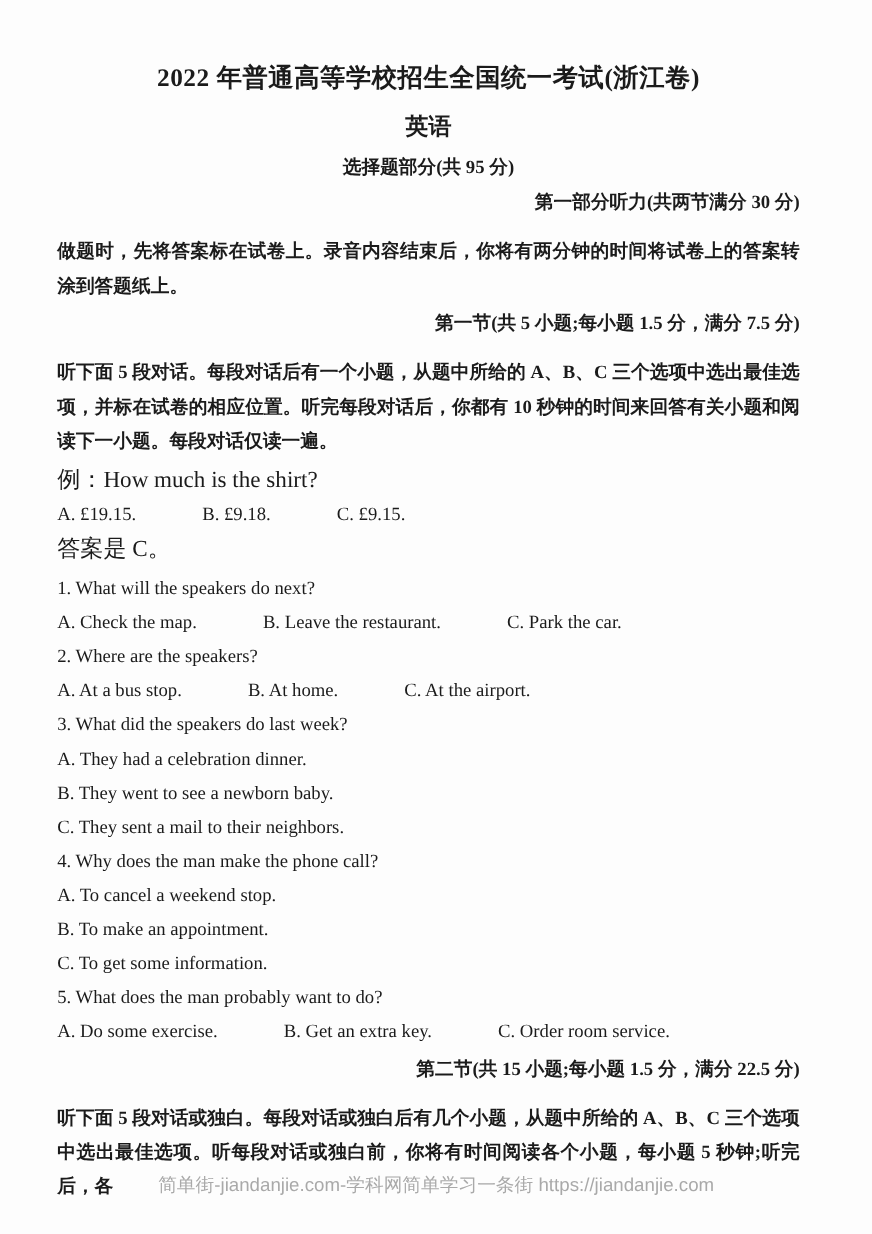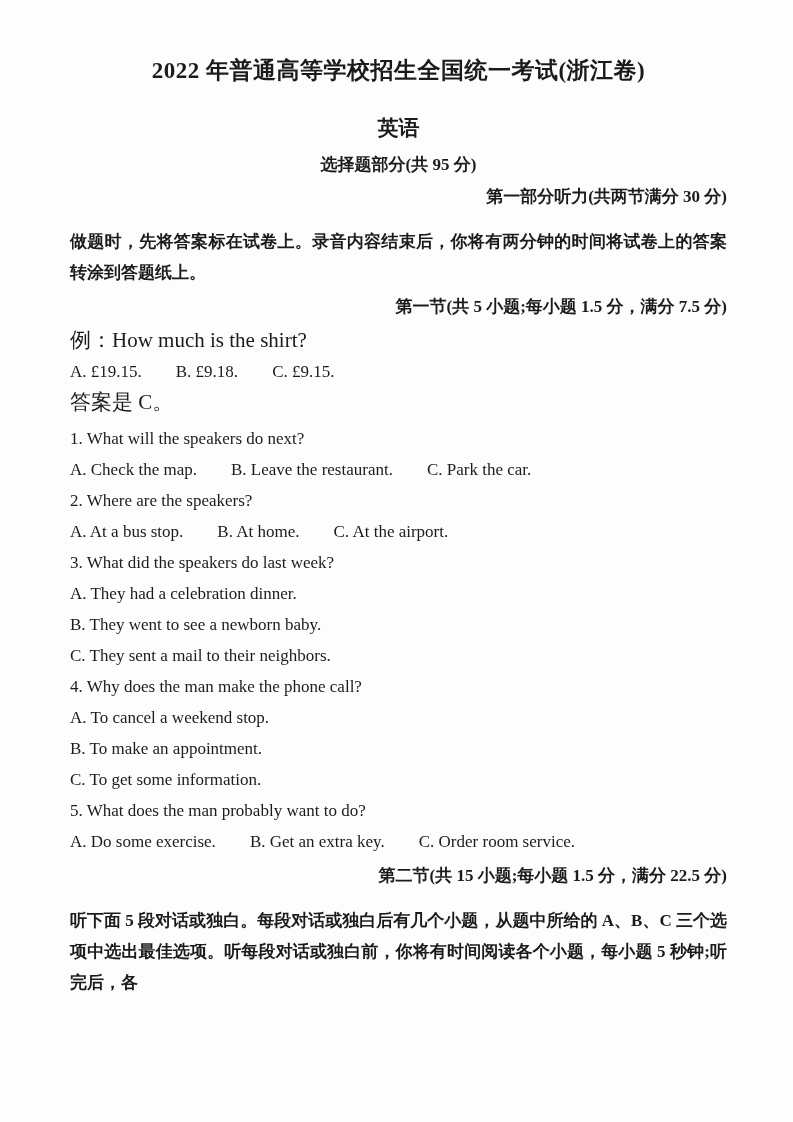--- a/index.html
+++ b/index.html
@@ -11,34 +11,34 @@
     overflow: hidden;
   }
   .page {
     position: relative;
     width: 793px;
     height: 1122px;
     background: #fdfdfd;
     color: #1b1b1b;
     font-family: "Liberation Serif", serif;
     box-sizing: border-box;
-    padding: 54px 66px 0 70px;
+    padding: 54px 66px 0 52px;
   }
   .center { text-align: center; }
   .page-title {
     font-size: 23px;
     font-weight: bold;
     line-height: 34px;
     letter-spacing: 0.5px;
   }
   .subject-title {
     font-size: 21px;
     font-weight: bold;
     line-height: 30px;
-    margin-top: 25px;
+    margin-top: 12px;
   }
   .part-select-title {
     font-size: 17px;
     font-weight: bold;
     line-height: 26px;
     margin-top: 9px;
   }
   .section-heading {
     font-size: 17px;
     font-weight: bold;
@@ -53,21 +53,21 @@
     text-align: justify;
     margin-top: 16px;
   }
   .example-q, .answer-note {
     font-size: 21px;
     line-height: 31px;
   }
   .options-row {
     display: flex;
     flex-direction: row;
-    gap: 34px;
+    gap: 60px;
     font-size: 17px;
     line-height: 31px;
   }
   .option, .option-line, .question {
     font-size: 17px;
     line-height: 31px;
   }
   .spacer-sm { height: 5px; }
   .footer {
     position: absolute;
@@ -91,20 +91,21 @@
   <div class="subject-title center">英语</div>
 
   <div class="part-select-title center">选择题部分(共 95 分)</div>
 
   <div class="section-heading">第一部分听力(共两节满分 30 分)</div>
 
   <div class="cn-para">做题时，先将答案标在试卷上。录音内容结束后，你将有两分钟的时间将试卷上的答案转涂到答题纸上。</div>
 
   <div class="section-heading">第一节(共 5 小题;每小题 1.5 分，满分 7.5 分)</div>
 
+  <div class="cn-para">听下面 5 段对话。每段对话后有一个小题，从题中所给的 A、B、C 三个选项中选出最佳选项，并标在试卷的相应位置。听完每段对话后，你都有 10 秒钟的时间来回答有关小题和阅读下一小题。每段对话仅读一遍。</div>
 
   <div class="spacer-sm"></div>
 
   <div class="example-q">例：How much is the shirt?</div>
 
   <div class="options-row">
     <span class="option">A. £19.15.</span>
     <span class="option">B. £9.18.</span>
     <span class="option">C. £9.15.</span>
   </div>
@@ -139,14 +140,15 @@
         <span class="option">A. Do some exercise.</span>
         <span class="option">B. Get an extra key.</span>
         <span class="option">C. Order room service.</span>
       </div>
     </div>
 
   <div class="section-heading">第二节(共 15 小题;每小题 1.5 分，满分 22.5 分)</div>
 
   <div class="cn-para">听下面 5 段对话或独白。每段对话或独白后有几个小题，从题中所给的 A、B、C 三个选项中选出最佳选项。听每段对话或独白前，你将有时间阅读各个小题，每小题 5 秒钟;听完后，各</div>
 
+  <div class="footer">简单街-jiandanjie.com-学科网简单学习一条街 https://jiandanjie.com</div>
 
 </div>
 
 </body></html>

